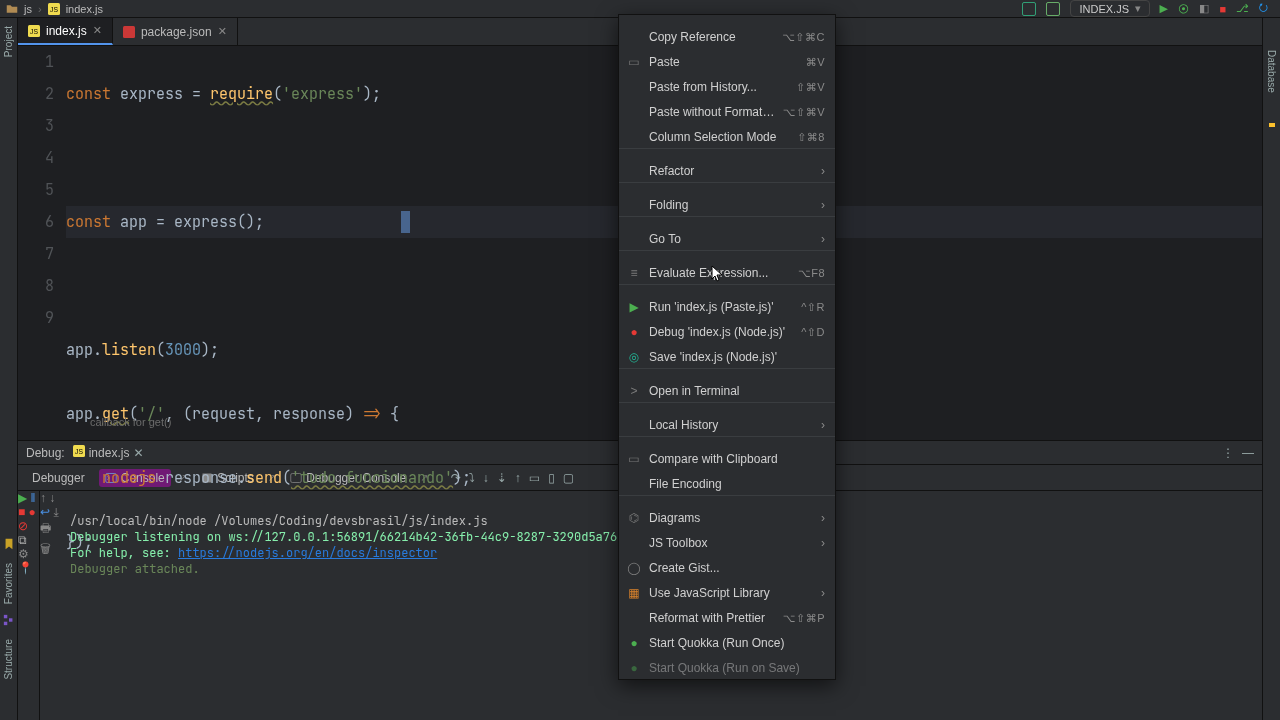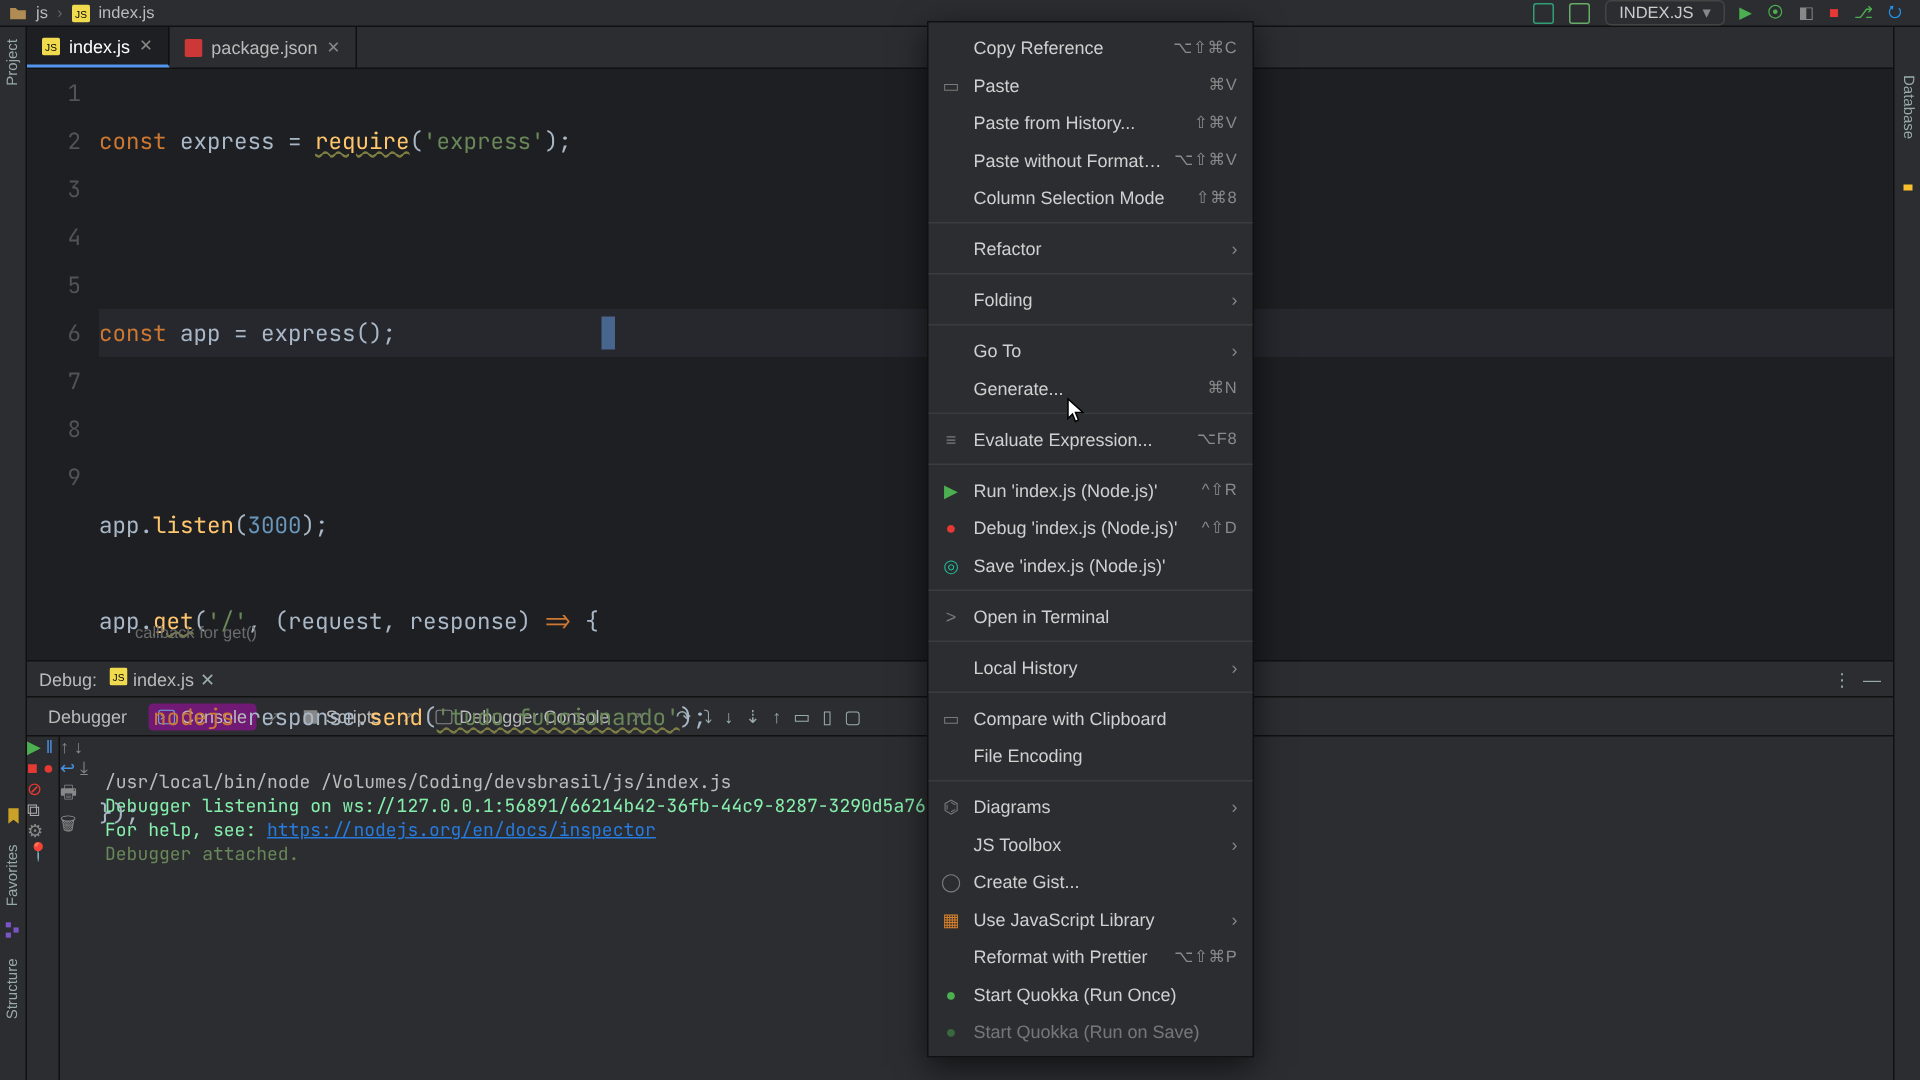--- a/index.html
+++ b/index.html
@@ -132,21 +132,21 @@
     width: 218px;
     background: #2b2d30;
     border: 1px solid #111;
     box-shadow: 0 6px 20px rgba(0,0,0,.6);
     padding: 4px 0;
     font-size: 12px;
     color: #d0d0d0;
     z-index: 100;
   }
   .ctx .row {
-    display: flex; align-items: center; gap: 8px;
+    display: flex; align-items: flex-end; gap: 8px;
     height: 25px; padding: 0 10px 0 8px; cursor: pointer;
   }
   .ctx .ico { width: 14px; text-align: center; color: #7a7a7a; flex-shrink: 0; }
   .ctx .lbl { flex: 1; white-space: nowrap; overflow: hidden; text-overflow: ellipsis; }
   .ctx .sc  { color: #8a8a8a; font-size: 11px; letter-spacing: .5px; }
   .ctx .sub { color: #8a8a8a; }
   .ctx .sep { height: 1px; background: #3a3d40; margin: 4px 0; }
   .ctx .ico.green { color: #4caf50; }
   .ctx .ico.red   { color: #e53935; }
   .ctx .ico.outline { color: #2b9; }
@@ -403,35 +403,30 @@
       <span class="ico"></span>
       <span class="lbl">Folding</span>
       <span class="sub">›</span>
     </div>
     <div class="sep"></div>
     <div class="row">
       <span class="ico"></span>
       <span class="lbl">Go To</span>
       <span class="sub">›</span>
     </div>
-    <div class="row">
-      <span class="ico"></span>
-      <span class="lbl">Generate...</span>
-      <span class="sc">⌘N</span>
-    </div>
     <div class="sep"></div>
     <div class="row">
       <span class="ico">≡</span>
       <span class="lbl">Evaluate Expression...</span>
       <span class="sc">⌥F8</span>
     </div>
     <div class="sep"></div>
     <div class="row">
       <span class="ico green">▶</span>
-      <span class="lbl">Run 'index.js (Node.js)'</span>
+      <span class="lbl">Run 'index.js (Paste.js)'</span>
       <span class="sc">^⇧R</span>
     </div>
     <div class="row">
       <span class="ico red">●</span>
       <span class="lbl">Debug 'index.js (Node.js)'</span>
       <span class="sc">^⇧D</span>
     </div>
     <div class="row">
       <span class="ico outline">◎</span>
       <span class="lbl">Save 'index.js (Node.js)'</span>

